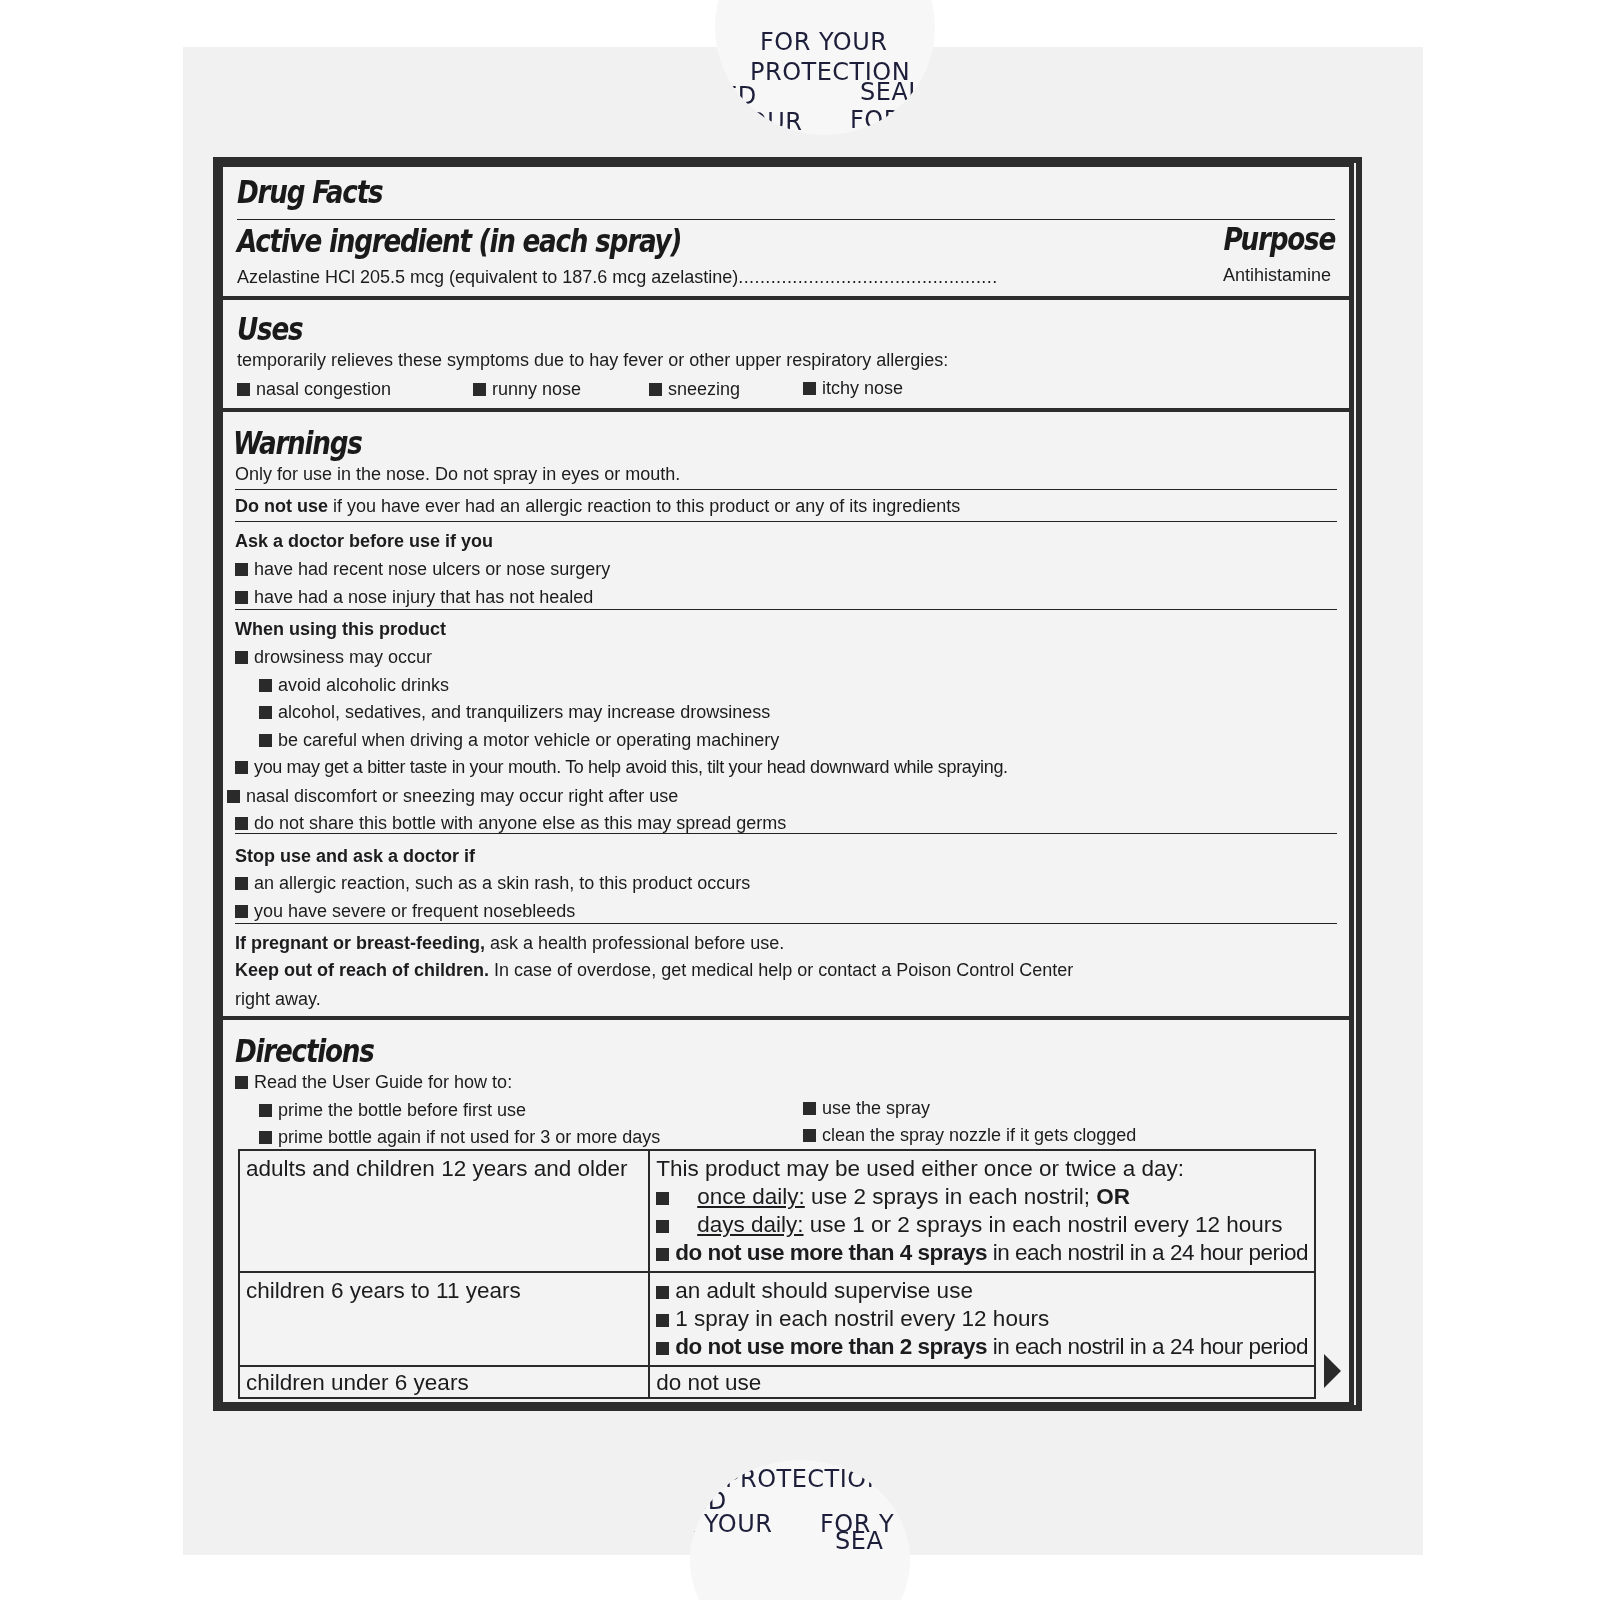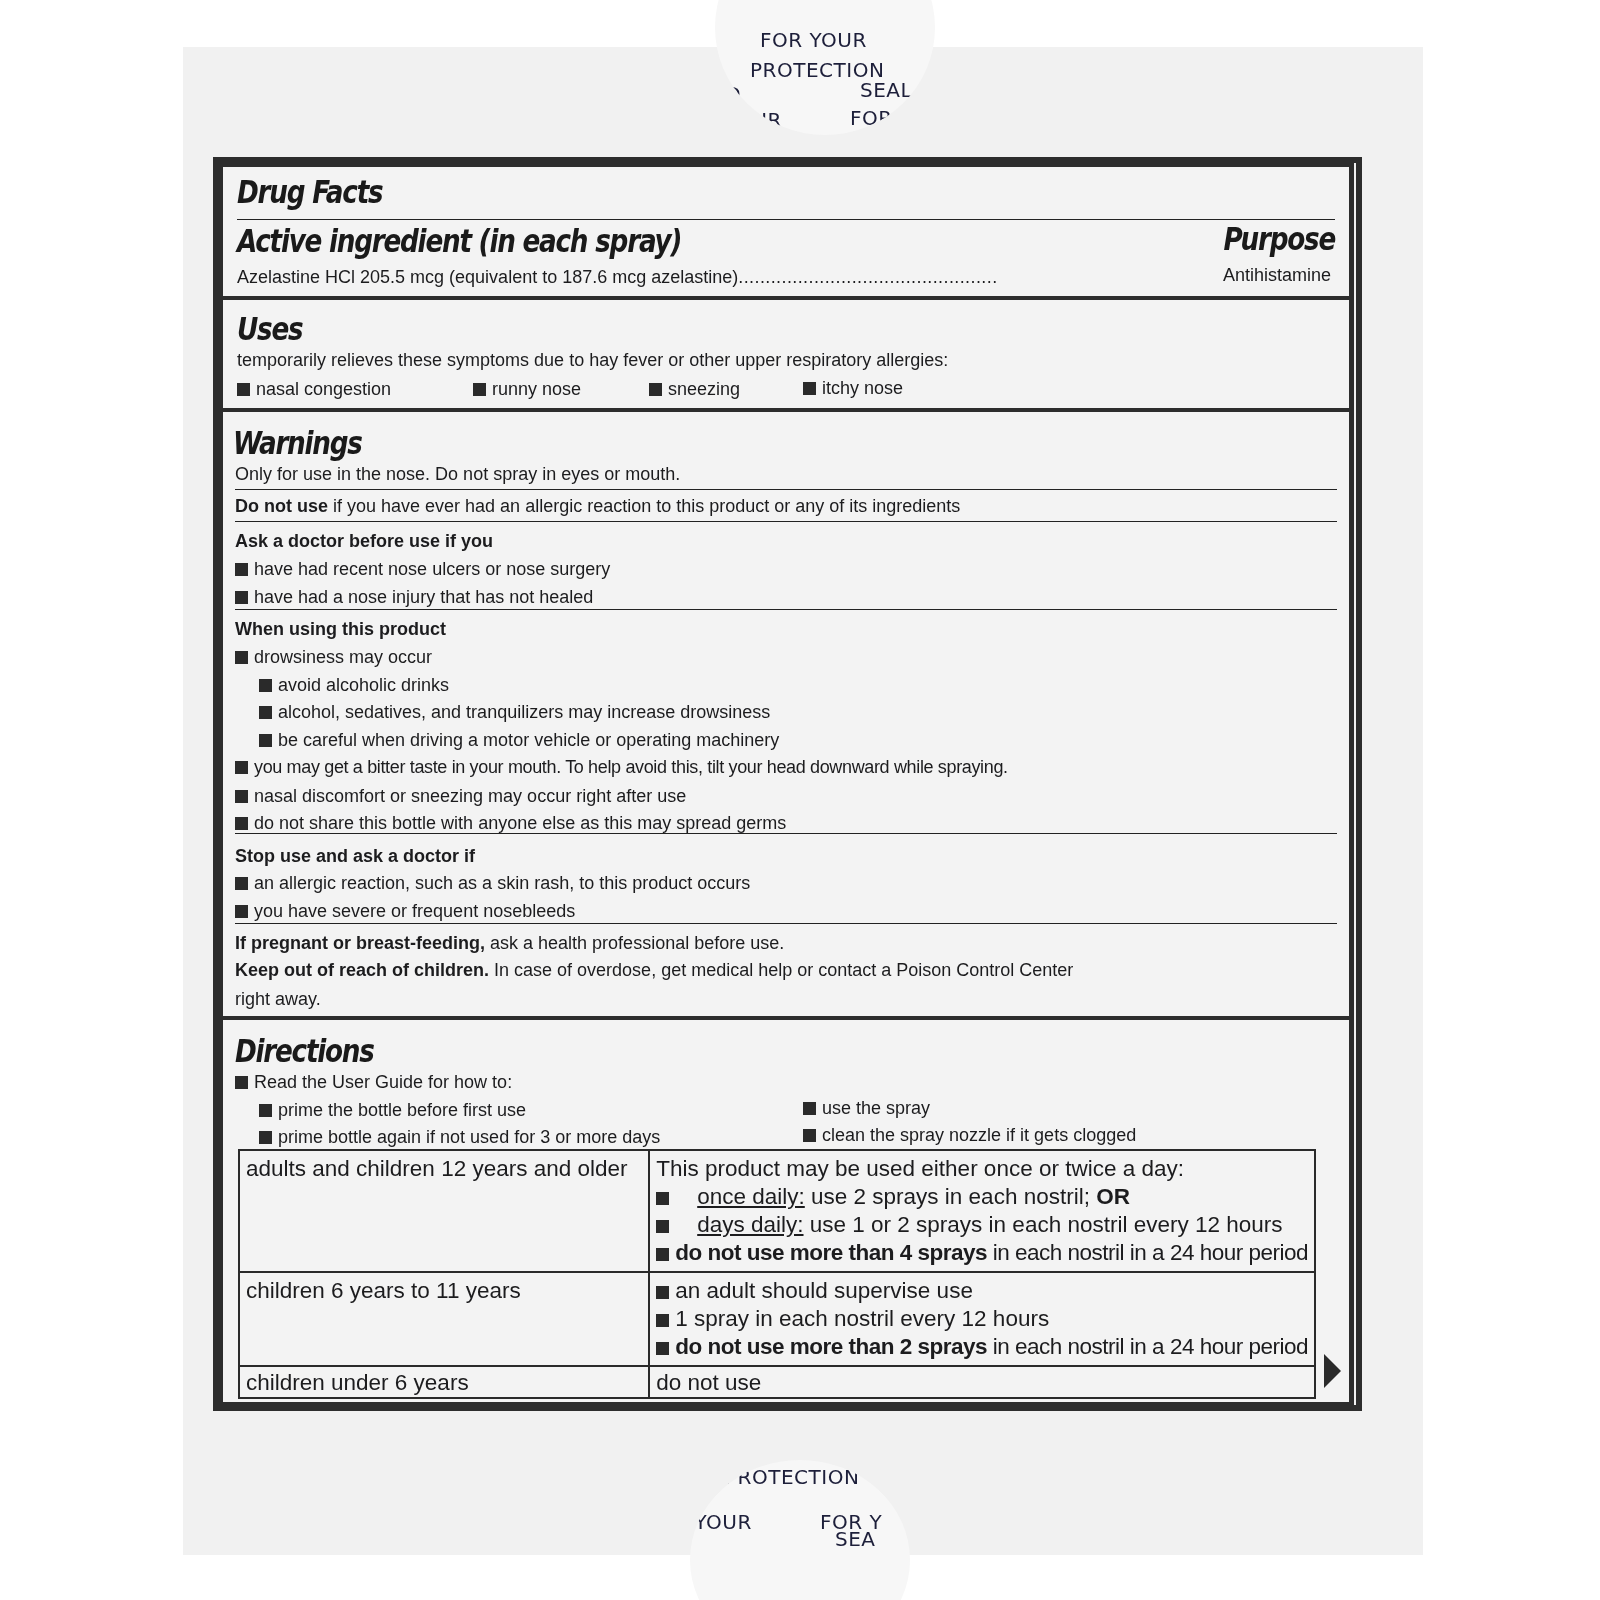--- a/index.html
+++ b/index.html
@@ -1,21 +1,21 @@
 <!DOCTYPE html>
 <html><head>
 <meta charset="utf-8">
 <style>
   html, body { margin:0; padding:0; background:#ffffff; }
   body { width:1600px; height:1600px; position:relative; overflow:hidden; font-family:"Liberation Sans", sans-serif; color:#1c1c1e; }
   .card { position:absolute; left:183px; top:47px; width:1240px; height:1508px; background:#f1f1f1; }
   .seal { position:absolute; width:220px; border-radius:50%; background:#f7f7f7; overflow:hidden; }
   .seal-top { left:715px; top:-80px; height:215px; }
   .seal-bot { left:690px; top:1460px; height:200px; }
-  .seal span { position:absolute; font-size:20px; letter-spacing:0.5px; color:#1d1f3a; white-space:nowrap; font-family:"DejaVu Sans", sans-serif; }
+  .seal span { position:absolute; font-size:24px; letter-spacing:0.5px; color:#1d1f3a; white-space:nowrap; font-family:"DejaVu Sans", sans-serif; }
   .box { position:absolute; left:219px; width:1135px; border:4px solid #2d2d2d; border-right-width:5px; background:#f3f3f3; box-sizing:border-box; padding:0 16px 0 14px; }
   .outer { position:absolute; left:213px; top:157px; width:1149px; height:1254px; border:6px solid #2d2d2d; box-sizing:border-box; }
   .h-title { font-family:"DejaVu Sans", sans-serif; font-weight:bold; font-style:italic; font-size:32px; letter-spacing:-1.5px; transform:scaleX(0.82); transform-origin:left; display:inline-block; color:#1a1a1a; }
   .t { font-size:18px; line-height:28px; white-space:nowrap; }
   .b { font-weight:bold; }
   .rule { border-top:1.5px solid #222; }
   .bl { display:inline-block; width:13px; height:13px; background:#2a2a2a; margin-right:6px; vertical-align:-1px; }
   .u { text-decoration:underline;margin-left:22px; }
   table.dir { position:absolute; border-collapse:collapse; }
   table.dir td { border:2px solid #2a2a2a; vertical-align:top; padding:4px 6px; font-size:22.5px; line-height:28px; white-space:nowrap; }
@@ -66,21 +66,21 @@
   <div class="t b" style="position:absolute;left:12px;top:115px;">Ask a doctor before use if you</div>
   <div class="t" style="position:absolute;left:12px;top:143px;"><span class="bl"></span><span>have had recent nose ulcers or nose surgery</span></div>
   <div class="t" style="position:absolute;left:12px;top:171px;"><span class="bl"></span><span>have had a nose injury that has not healed</span></div>
   <div class="rule" style="position:absolute;left:12px;right:12px;top:197px;"></div>
   <div class="t b" style="position:absolute;left:12px;top:203px;">When using this product</div>
   <div class="t" style="position:absolute;left:12px;top:231px;"><span class="bl"></span><span>drowsiness may occur</span></div>
   <div class="t" style="position:absolute;left:36px;top:259px;"><span class="bl"></span><span>avoid alcoholic drinks</span></div>
   <div class="t" style="position:absolute;left:36px;top:286px;"><span class="bl"></span><span>alcohol, sedatives, and tranquilizers may increase drowsiness</span></div>
   <div class="t" style="position:absolute;left:36px;top:314px;"><span class="bl"></span><span>be careful when driving a motor vehicle or operating machinery</span></div>
   <div class="t" style="position:absolute;left:12px;top:341px;letter-spacing:-0.35px;"><span class="bl"></span><span>you may get a bitter taste in your mouth. To help avoid this, tilt your head downward while spraying.</span></div>
-  <div class="t" style="position:absolute;left:12px;top:370px;text-align:center;"><span class="bl"></span><span>nasal discomfort or sneezing may occur right after use</span></div>
+  <div class="t" style="position:absolute;left:4px;top:370px;text-align:center;"><span class="bl"></span><span>nasal discomfort or sneezing may occur right after use</span></div>
   <div class="t" style="position:absolute;left:12px;top:397px;"><span class="bl"></span><span>do not share this bottle with anyone else as this may spread germs</span></div>
   <div class="rule" style="position:absolute;left:12px;right:12px;top:421px;"></div>
   <div class="t b" style="position:absolute;left:12px;top:430px;">Stop use and ask a doctor if</div>
   <div class="t" style="position:absolute;left:12px;top:485px;"><span class="bl"></span><span>you have severe or frequent nosebleeds</span></div>
   <div class="t" style="position:absolute;left:12px;top:457px;"><span class="bl"></span><span>an allergic reaction, such as a skin rash, to this product occurs</span></div>
   <div class="rule" style="position:absolute;left:12px;right:12px;top:511px;"></div>
   <div class="t" style="position:absolute;left:12px;top:517px;"><span class="b">If pregnant or breast-feeding,</span><span> ask a health professional before use.</span></div>
   <div class="t" style="position:absolute;left:12px;top:544px;"><span class="b">Keep out of reach of children.</span><span> In case of overdose, get medical help or contact a Poison Control Center</span></div>
   <div class="t" style="position:absolute;left:12px;top:573px;">right away.</div>
 </div>

